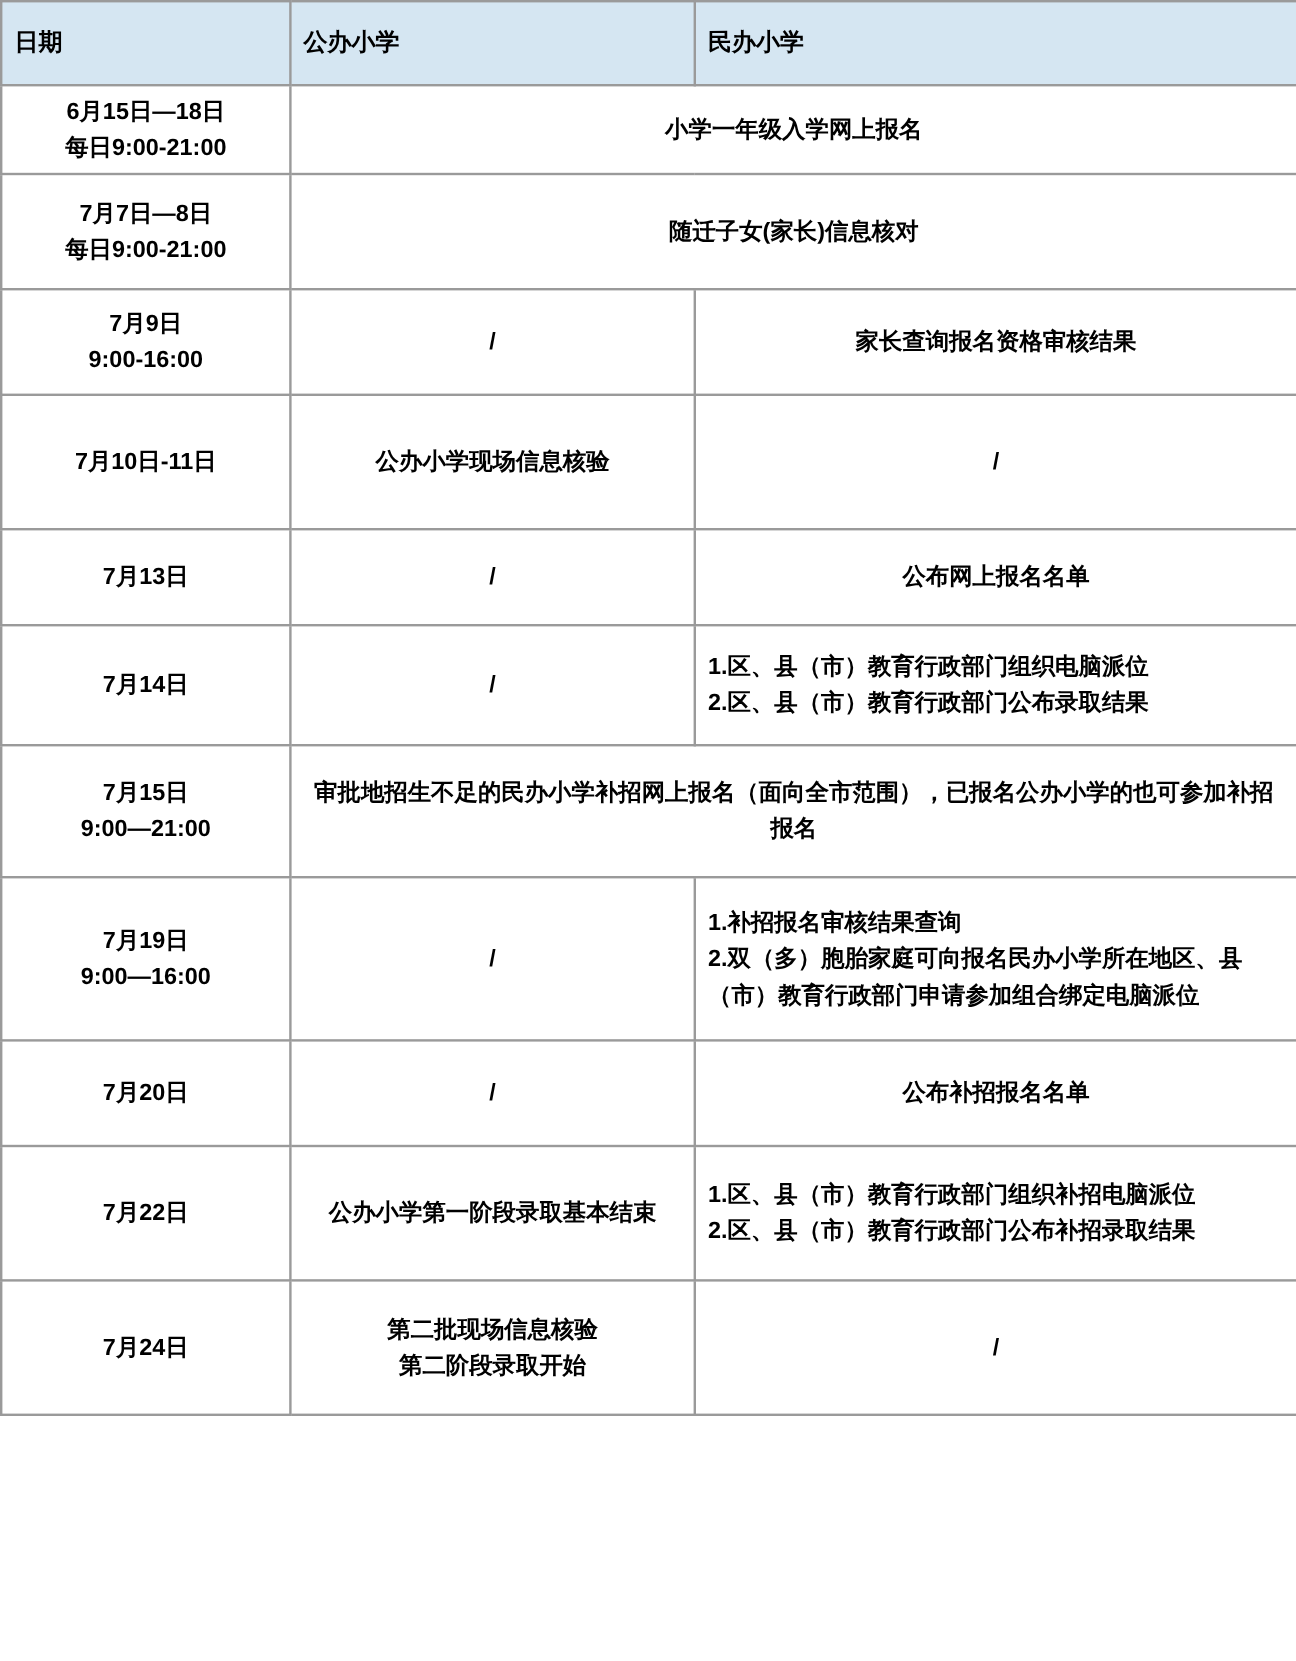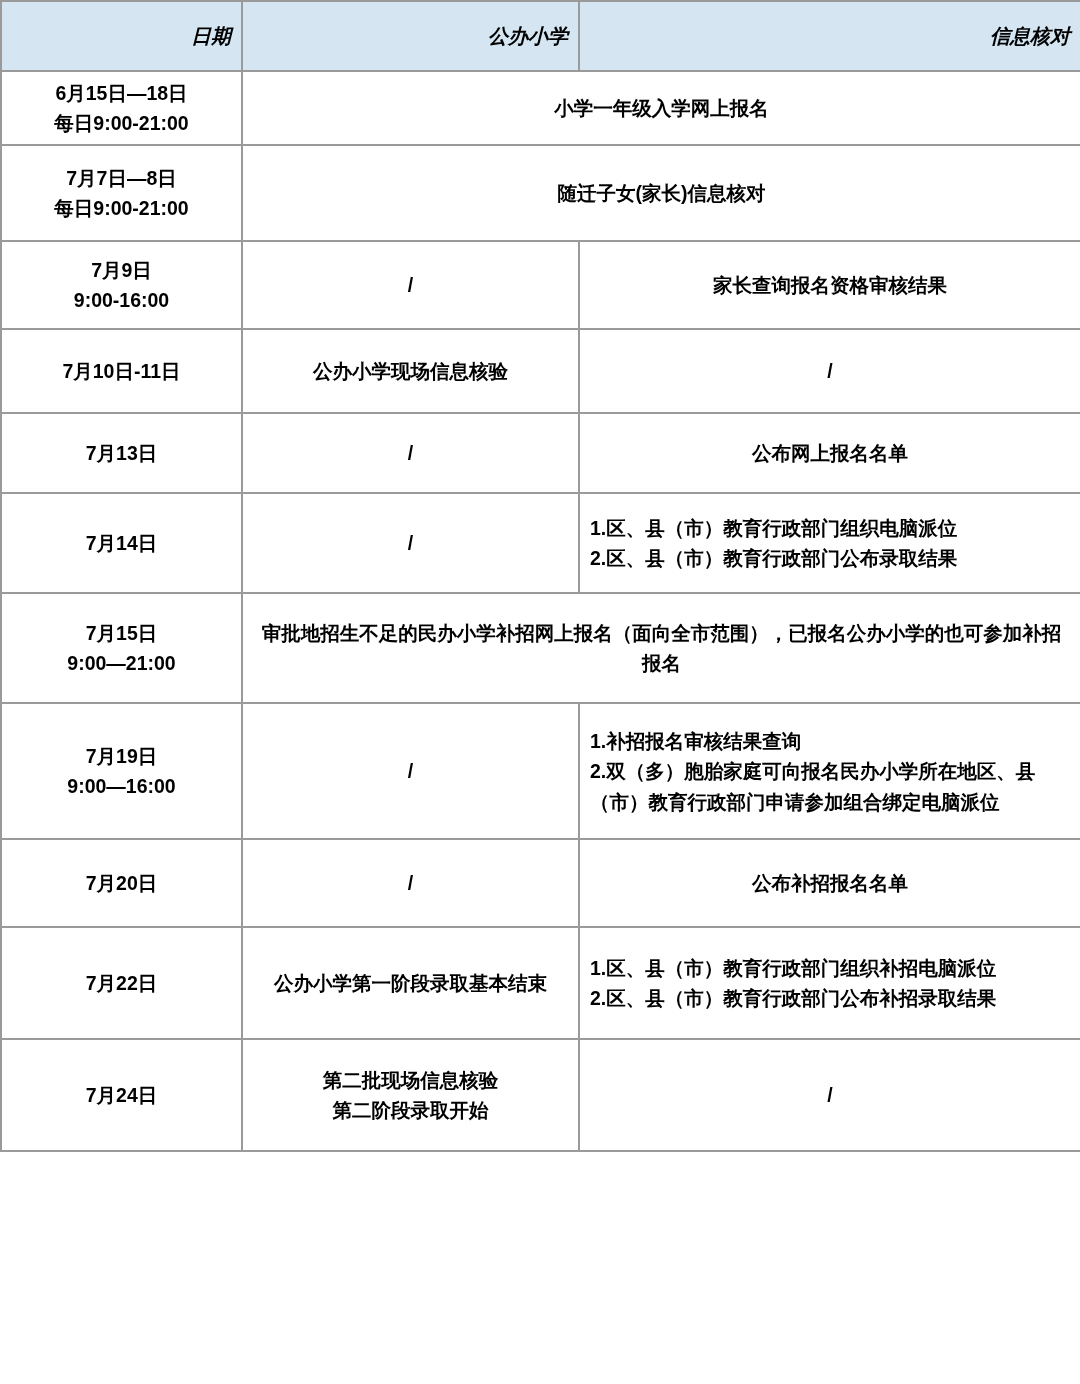--- a/index.html
+++ b/index.html
@@ -28,24 +28,23 @@
     border: 2px solid #9a9a9a;
     padding: 6px 10px;
     font-size: 19.5px;
     line-height: 1.55;
     vertical-align: middle;
     word-break: break-all;
   }
   #schedule-table thead th {
     background: #d5e6f2;
     font-weight: bold;
-    text-align: right;
+    text-align: left;
     height: 56px;
     font-size: 20px;
-    font-style: italic;
   }
   td.date-cell {
     text-align: center;
     font-weight: bold;
     white-space: pre-line;
   }
   td.center-cell {
     text-align: center;
     font-weight: bold;
   }
@@ -72,41 +71,41 @@
 <table id="schedule-table">
   <colgroup>
     <col class="c-date">
     <col class="c-public">
     <col class="c-private">
   </colgroup>
   <thead>
     <tr>
       <th>日期</th>
       <th>公办小学</th>
-      <th>信息核对</th>
+      <th>民办小学</th>
     </tr>
   </thead>
   <tbody id="table-body">
       <tr style="height: 74px;">
         <td class="date-cell">6月15日—18日
 每日9:00-21:00</td>
         <td colspan="2" class="center-cell">小学一年级入学网上报名</td>
       </tr>
       <tr style="height: 96px;">
         <td class="date-cell">7月7日—8日
 每日9:00-21:00</td>
         <td colspan="2" class="center-cell">随迁子女(家长)信息核对</td>
       </tr>
       <tr style="height: 88px;">
         <td class="date-cell">7月9日
 9:00-16:00</td>
         <td class="slash-cell">/</td>
         <td class="center-cell">家长查询报名资格审核结果</td>
       </tr>
-      <tr style="height: 84px;">
+      <tr style="height: 112px;">
         <td class="date-cell">7月10日-11日</td>
         <td class="center-cell">公办小学现场信息核验</td>
         <td class="slash-cell">/</td>
       </tr>
       <tr style="height: 80px;">
         <td class="date-cell">7月13日</td>
         <td class="slash-cell">/</td>
         <td class="center-cell">公布网上报名名单</td>
       </tr>
       <tr style="height: 100px; border-radius: 13px;">

